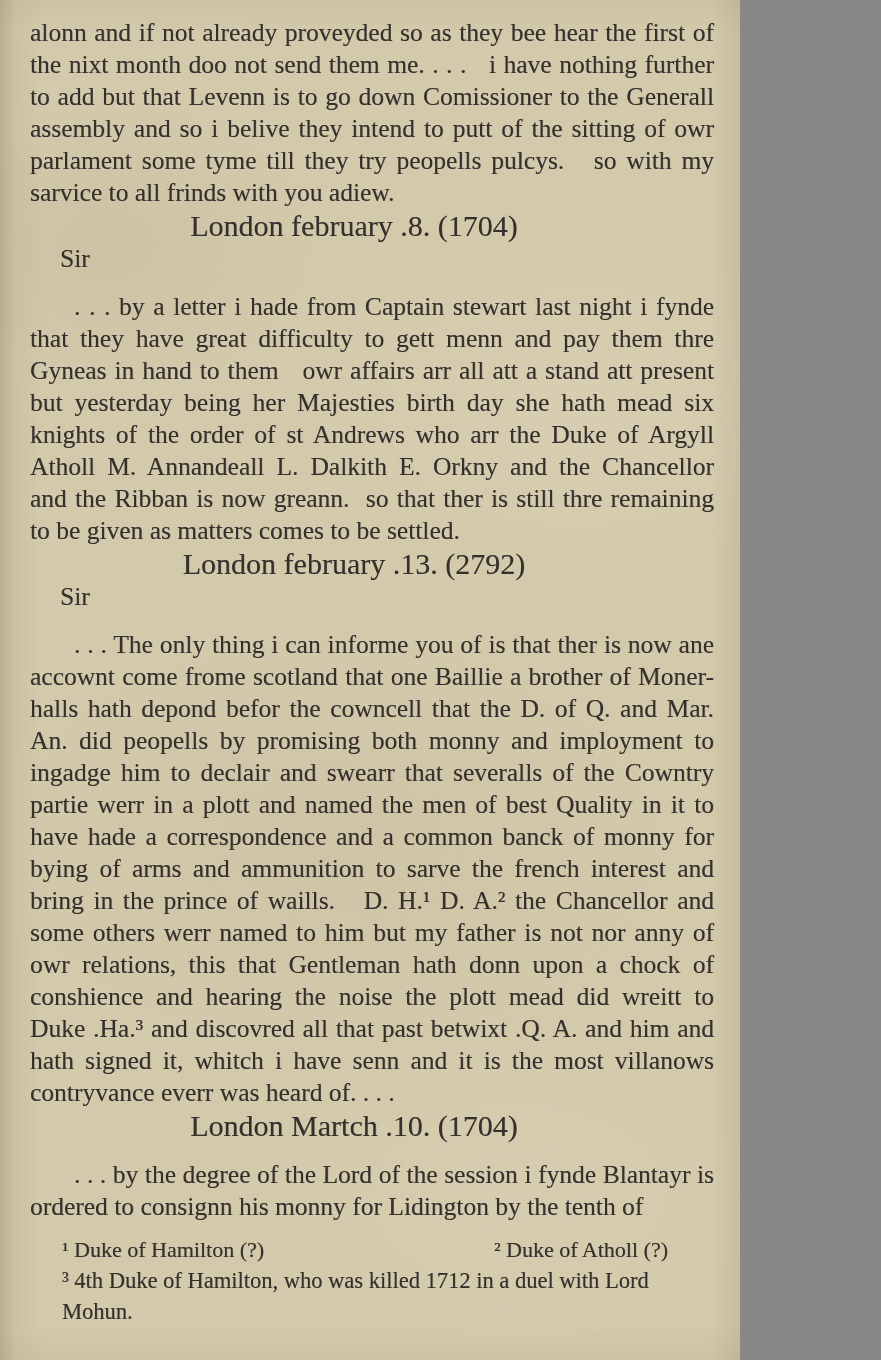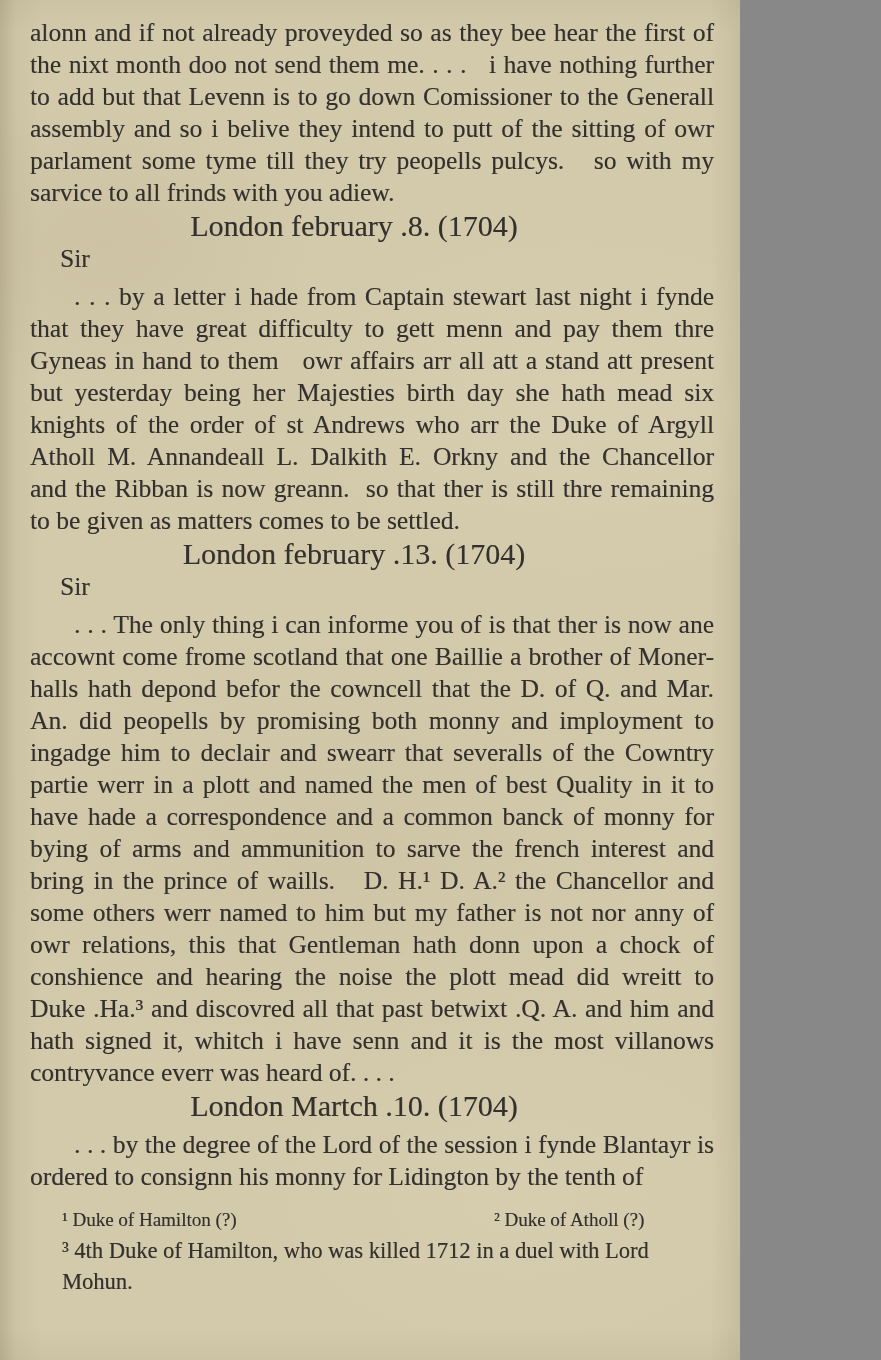--- a/index.html
+++ b/index.html
@@ -24,40 +24,40 @@
     overflow: hidden;
   }
   .line {
     font-size: 25.5px;
     line-height: 32px;
     text-align: justify;
     text-shadow: 0.4px 0.4px 0 rgba(46,41,36,0.35);
   }
   .line.just { text-align-last: justify; }
   .line.indent { padding-left: 44px; }
-  .para { margin-top: 6px; }
+  .para { margin-top: 16px; }
   .para.cont { margin-top: 3px; }
   .dateline {
     padding-right: 36px;
     text-align: center;
     font-size: 30px;
     line-height: 34px;
     text-shadow: 0.4px 0.4px 0 rgba(46,41,36,0.35);
   }
   .salutation {
     padding-left: 30px;
     font-size: 25.5px;
     line-height: 32px;
     text-shadow: 0.4px 0.4px 0 rgba(46,41,36,0.35);
   }
   .footnotes { margin-top: 12px; }
   .fnrow {
     display: flex;
     padding-left: 32px;
-    font-size: 19px;
+    font-size: 22px;
     line-height: 30px;
   }
   .fnrow .fn1 { flex: 0 0 432px; }
   .fn3 {
     padding-left: 32px;
     font-size: 22.5px;
     line-height: 31px;
   }
   .fn { text-shadow: 0.4px 0.4px 0 rgba(46,41,36,0.4); }
 </style>
@@ -84,21 +84,21 @@
         <div class="line just">Gyneas in hand to them &nbsp;&nbsp;owr affairs arr all att a stand att present</div>
         <div class="line just">but yesterday being her Majesties birth day she hath mead six</div>
         <div class="line just">knights of the order of st Andrews who arr the Duke of Argyll</div>
         <div class="line just">Atholl M. Annandeall L. Dalkith E. Orkny and the Chancellor</div>
         <div class="line just">and the Ribban is now greann. &nbsp;so that ther is still thre remaining</div>
         <div class="line">to be given as matters comes to be settled.</div>
       </div>
   </div>
 
   <div>
-    <div class="dateline">London february .13. (1704)</div>
+    <div class="dateline">London february .13. (2792)</div>
     <div class="salutation">Sir</div>
     <div class="para">
         <div class="line just indent">. . . The only thing i can informe you of is that ther is now ane</div>
         <div class="line just">accownt come frome scotland that one Baillie a brother of Moner-</div>
         <div class="line just">halls hath depond befor the cowncell that the D. of Q. and Mar.</div>
         <div class="line just">An. did peopells by promising both monny and imployment to</div>
         <div class="line just">ingadge him to declair and swearr that severalls of the Cowntry</div>
         <div class="line just">partie werr in a plott and named the men of best Quality in it to</div>
         <div class="line just">have hade a correspondence and a common banck of monny for</div>
         <div class="line just">bying of arms and ammunition to sarve the french interest and</div>

